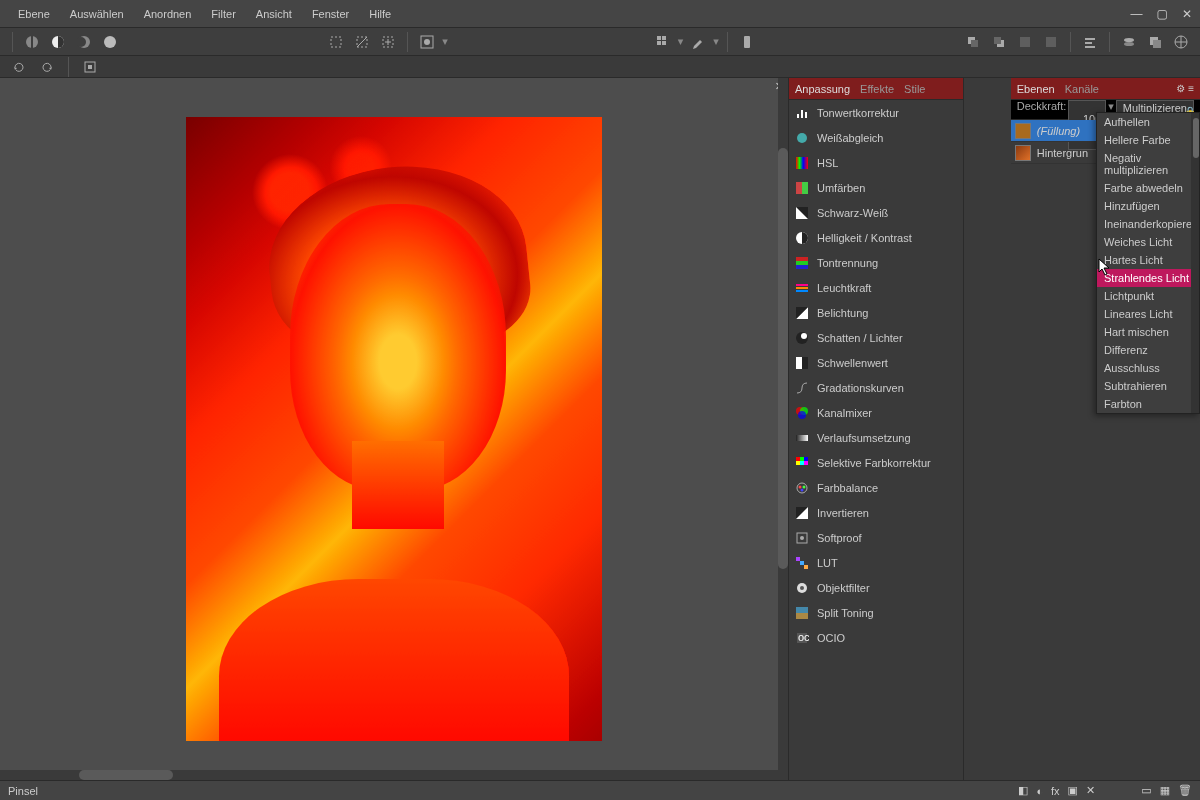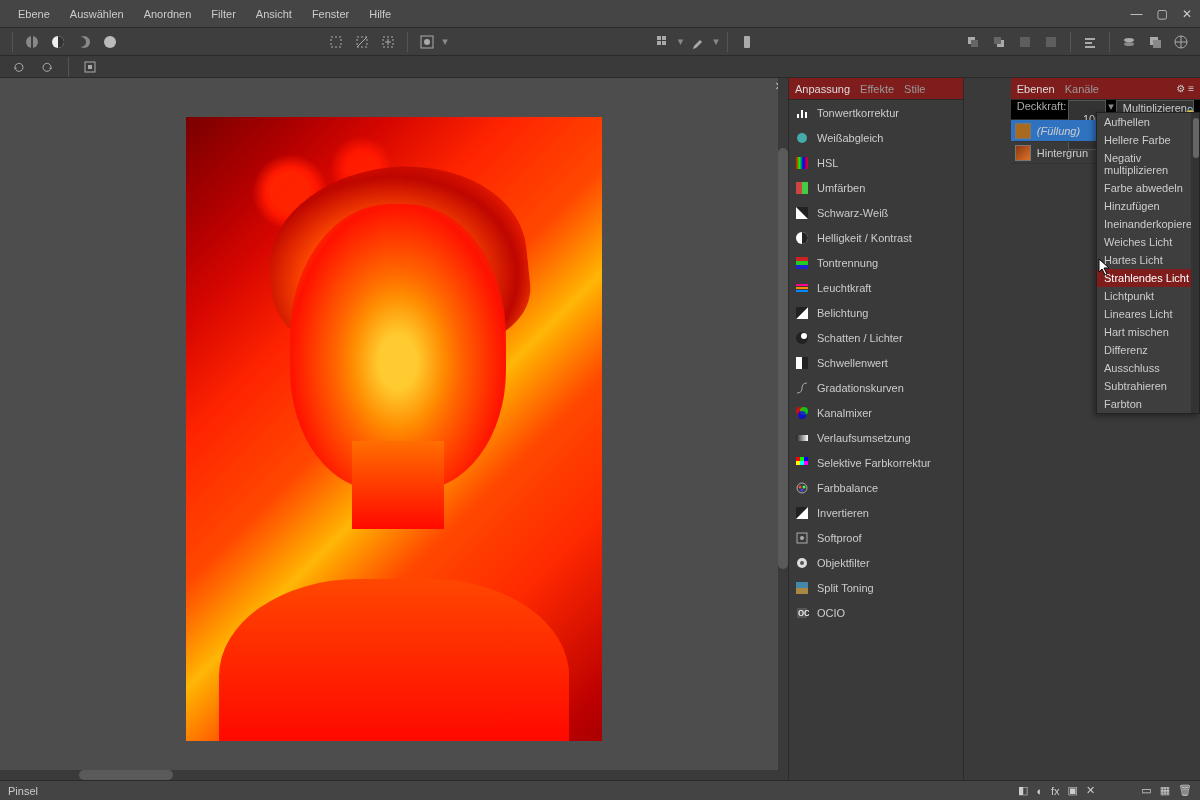--- a/index.html
+++ b/index.html
@@ -42,21 +42,21 @@
   .layer-item { display:flex; align-items:center; height:22px; padding:0 4px; gap:6px; border-bottom:1px solid #333; }
   .layer-item.sel { background:#2f72c0; color:#fff; }
   .layer-thumb { width:16px; height:16px; background:#a86a1e; border:1px solid #777; }
   .layer-thumb.bg { background:linear-gradient(135deg,#8a3a10,#e07028); }
   .layer-name { flex:1; overflow:hidden; text-overflow:ellipsis; white-space:nowrap; }
   .layer-name-italic { font-style: italic; }
   .blend-dropdown { position:absolute; top:34px; right:0; width:104px; background:#3e3e3e; border:1px solid #222; box-shadow: -2px 2px 6px rgba(0,0,0,.4); z-index:5; max-height:350px; overflow:hidden; }
   .blend-dropdown::after { content:''; position:absolute; right:0; top:0; bottom:0; width:8px; background:#333; }
   .blend-thumb-track { position:absolute; right:1px; top:40px; width:6px; height:40px; background:#666; border-radius:3px; z-index:6; }
   .dd-item { padding:3px 7px; cursor:pointer; font-size:11px; }
-  .dd-item.hi { background:#7f1d1d; color:#fff; }
+  .dd-item.hi { background:#be185d; color:#fff; }
   .layer-ctrls { position:absolute; top:28px; right:2px; display:flex; flex-direction:column; gap:4px; align-items:center; width:14px; }
   .layer-ctrls span { font-size:10px; color:#aaa; }
   .check-col { position:absolute; right:0; top:42px; width:16px; height:22px; background:#2f72c0; display:flex; align-items:center; justify-content:center; }
   .check-col svg { width:10px; height:10px; }
   .cursor-arrow { position:absolute; top:258px; right:86px; z-index:10; pointer-events:none; }
   .bottom-status { height:20px; background:#444; display:flex; align-items:center; padding:0 8px; gap:6px; border-top:1px solid #2a2a2a; font-size:10px; }
   .status-icons { margin-left:auto; display:flex; gap:8px; align-items:center; }
   svg { display:block; }
   .panel-header-icons { margin-left:auto; display:flex; gap:3px; align-items:center; }
 </style>
@@ -425,20 +425,30 @@
             <span>Invertieren</span>
           </div>
           <div class="adj-item">
             <span class="adj-icon">
               <svg width="14" height="14">
                 <rect x="2" y="2" width="10" height="10" fill="none" stroke="#aaa"></rect>
                 <circle cx="7" cy="7" r="2" fill="#aaa"></circle>
               </svg>
             </span>
             <span>Softproof</span>
+          </div>
+          <div class="adj-item">
+            <span class="adj-icon">
+              <svg width="14" height="14">
+                <rect x="1" y="1" width="4" height="4" fill="#a4f"></rect>
+                <rect x="5" y="5" width="4" height="4" fill="#4af"></rect>
+                <rect x="9" y="9" width="4" height="4" fill="#fa4"></rect>
+              </svg>
+            </span>
+            <span>LUT</span>
           </div>
           <div class="adj-item">
             <span class="adj-icon">
               <svg width="14" height="14">
                 <circle cx="7" cy="7" r="5" fill="#ddd"></circle>
                 <circle cx="7" cy="7" r="2" fill="#555"></circle>
               </svg>
             </span>
             <span>Objektfilter</span>
           </div>

